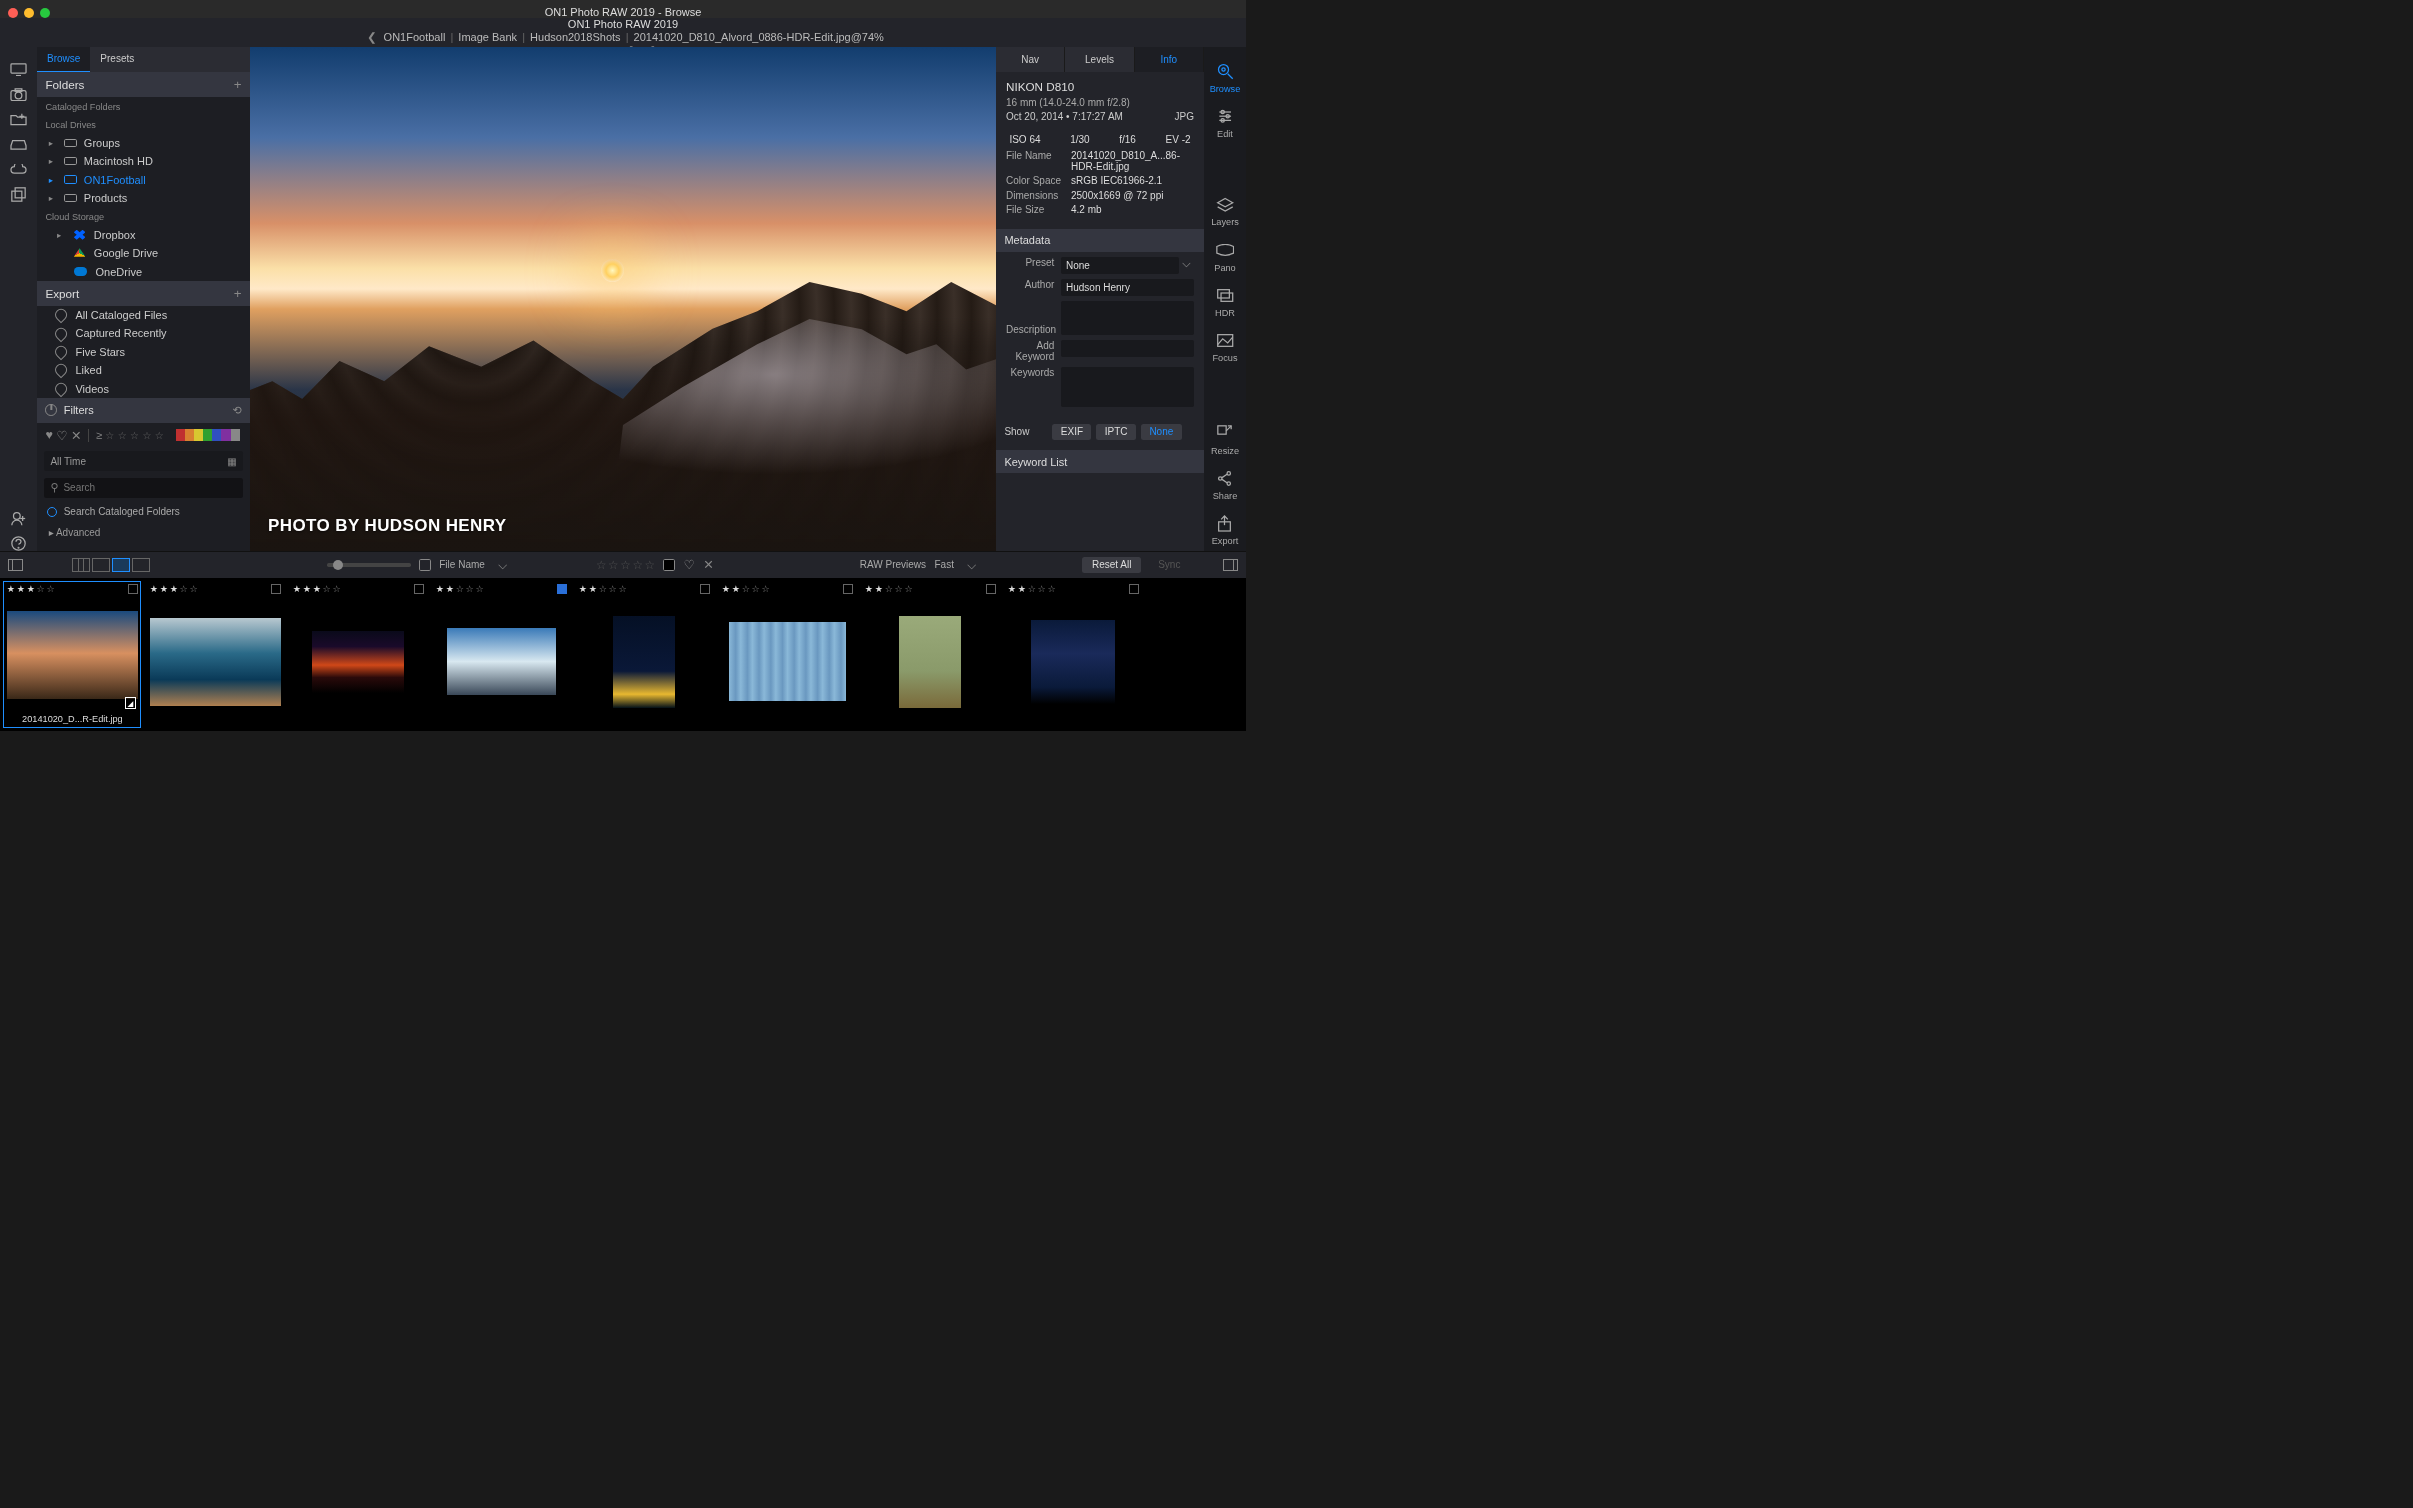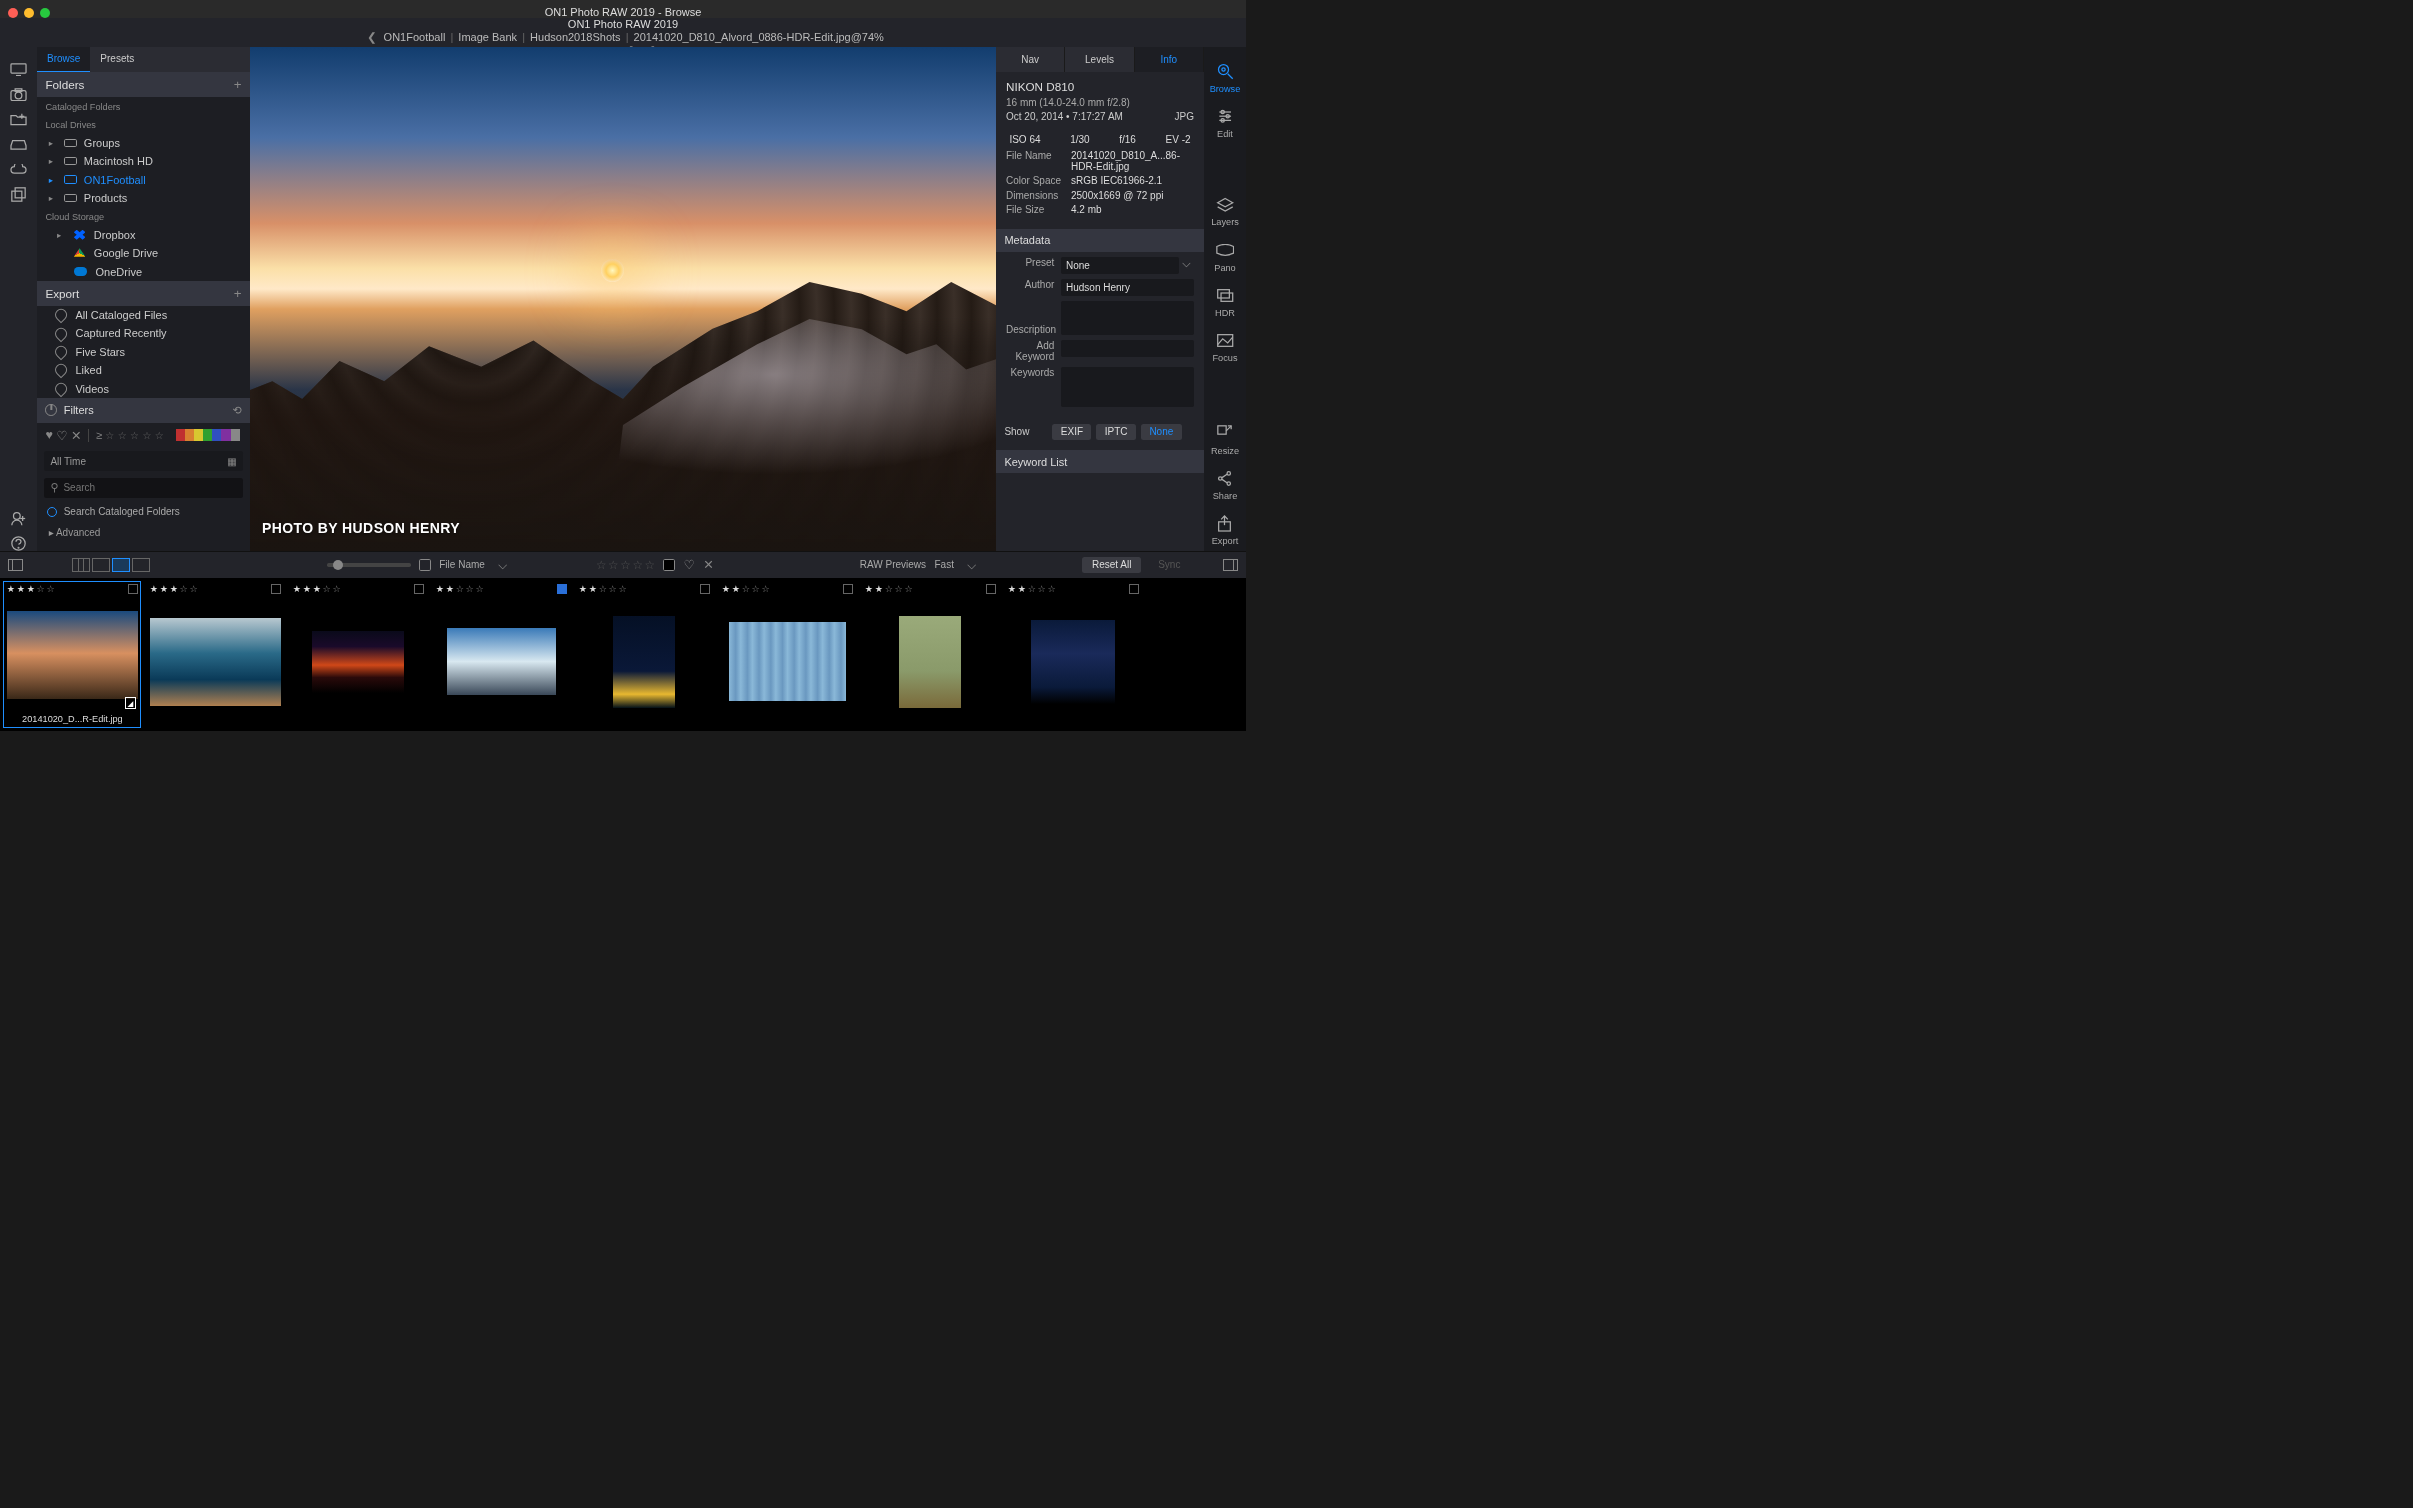--- a/index.html
+++ b/index.html
@@ -79,21 +79,21 @@
 .mtns { position:absolute; left:0; right:0; bottom:0; height:58%;
   background:
    linear-gradient(180deg, transparent 0%, transparent 20%, rgba(20,15,12,0.3) 30%, rgba(30,20,15,0.85) 55%, #1a1410 100%),
    repeating-radial-gradient(circle at 30% 20%, #3a2f28 0, #241b15 3%, #3a2f28 6%);
   clip-path: polygon(0 45%, 3% 42%, 7% 48%, 12% 35%, 18% 42%, 24% 30%, 31% 37%, 38% 28%, 42% 35%, 46% 42%, 50% 48%, 54% 37%, 62% 24%, 68% 18%, 75% 8%, 82% 12%, 88% 18%, 94% 8%, 100% 16%, 100% 100%, 0 100%);
 }
 .snow { position:absolute; left:0; right:0; bottom:0; height:50%;
   background: radial-gradient(ellipse at 70% 30%, rgba(230,220,230,0.5) 0%, transparent 40%);
   clip-path: polygon(50% 50%, 58% 35%, 68% 18%, 75% 8%, 82% 12%, 88% 22%, 92% 18%, 96% 28%, 100% 24%, 100% 100%, 48% 100%);
 }
-.watermark { position:absolute; left:12px; bottom:15px; color:#fff; font-size:14px; font-weight:600; letter-spacing:0.4px; text-shadow:0 0.8px 2.5px rgba(0,0,0,0.6);}
+.watermark { position:absolute; left:18px; bottom:15px; color:#fff; font-size:17px; font-weight:600; letter-spacing:0.4px; text-shadow:0 0.8px 2.5px rgba(0,0,0,0.6);}
 
 .right-panel { width:208px; background:#23242a; display:flex; flex-direction:column;}
 .right-tabs { display:flex; height:25px; background:#2b2c33;}
 .rtab { flex:1; text-align:center; line-height:25px; font-size:10px; color:#ccc; cursor:pointer; border-right:0.8px solid #1a1a1a;}
 .rtab.active { color:#1f8fff; background:#1d1e23;}
 
 .info-body { padding:8.4px 10px; font-size:10px; color:#ccc;}
 .camera { font-size:11.7px; color:#ddd; margin-bottom:3.4px;}
 .info-line { margin-bottom:3.4px; color:#aaa;}
 .jpg-row { display:flex; justify-content:space-between; margin-bottom:3.4px;}

